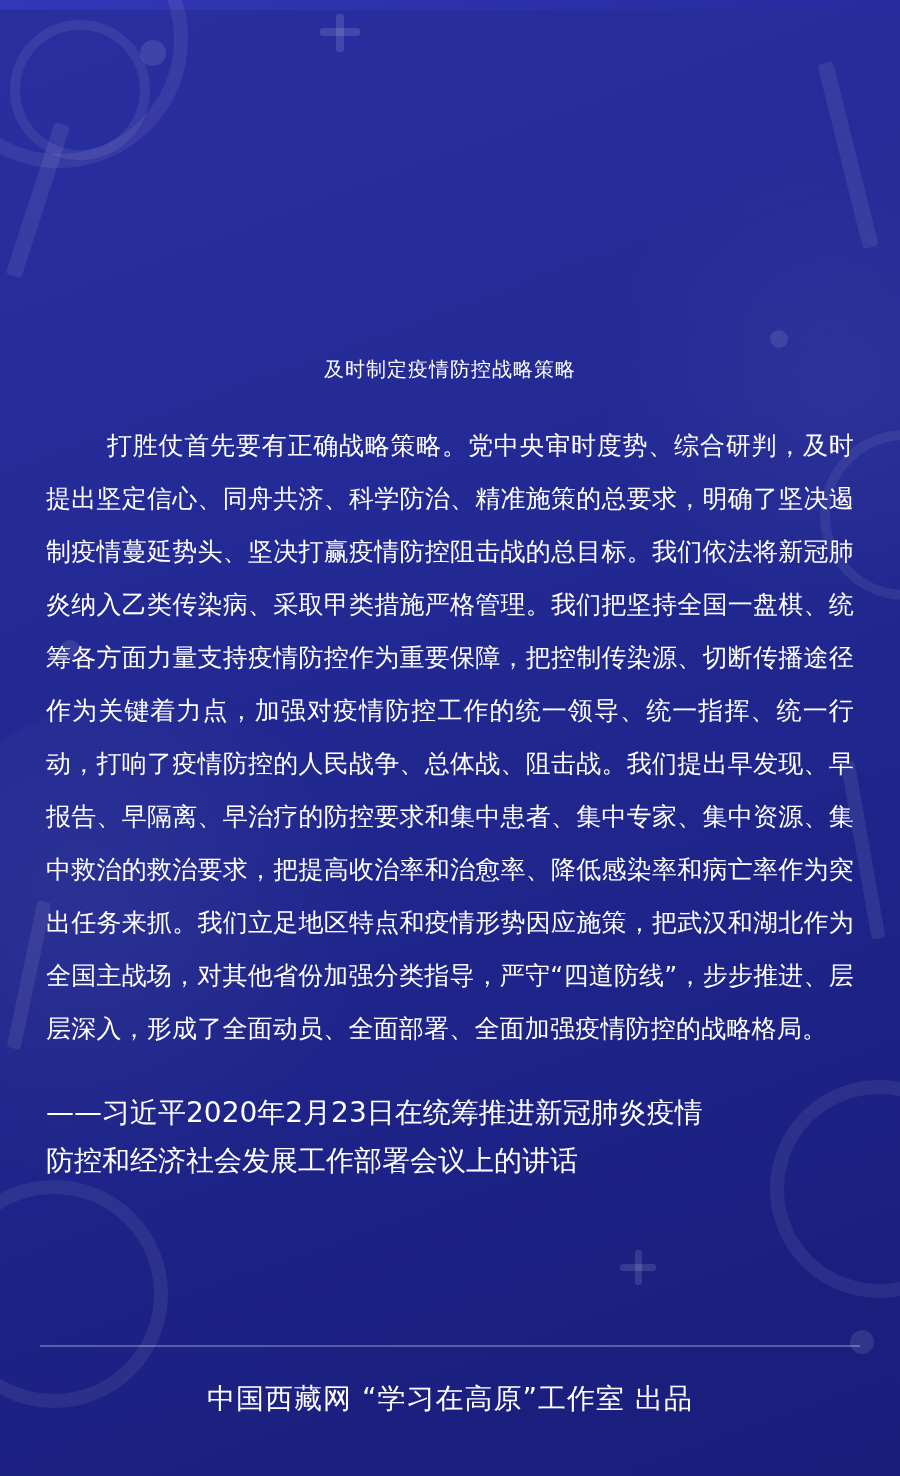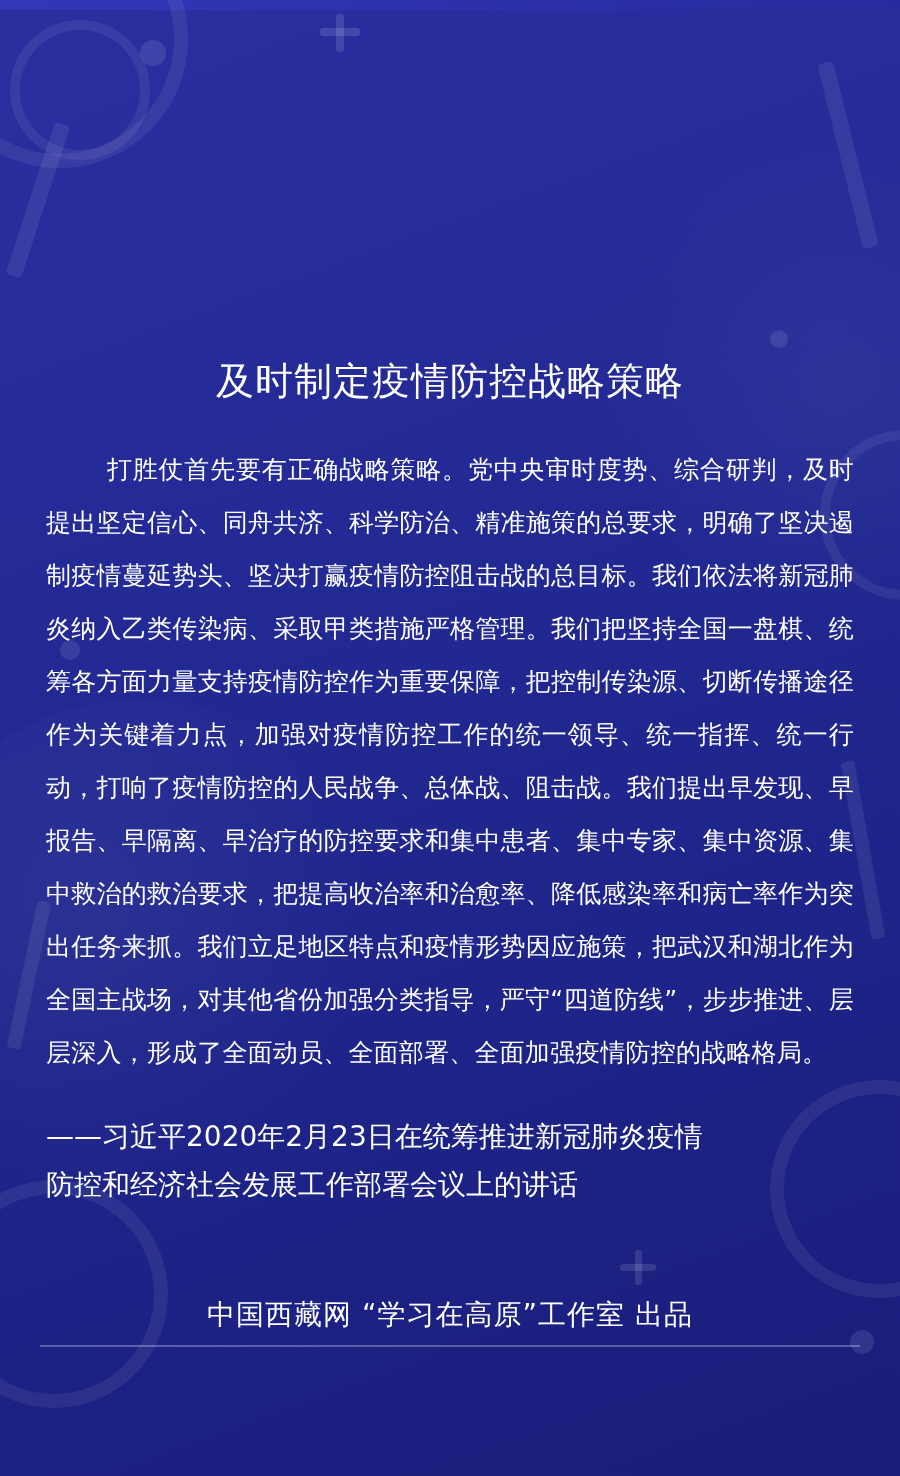--- a/index.html
+++ b/index.html
@@ -126,21 +126,21 @@
 
   
   .content {
     position: absolute;
     left: 46px;
     top: 356px;
     width: 808px;
   }
   .article-title {
     color: #ffffff;
-    font-size: 38px;
+    font-size: 20px;
     text-align: center;
     letter-spacing: 1px;
     font-family: "DejaVu Sans", "Liberation Sans", sans-serif;
   }
   .article-body {
     color: #ffffff;
     font-size: 25px;
     line-height: 53px;
     text-align: justify;
     text-indent: 61px;
@@ -162,21 +162,21 @@
     position: absolute;
     left: 40px;
     top: 1345px;
     width: 820px;
     height: 2px;
     background: rgba(255,255,255,0.28);
   }
   .footer {
     position: absolute;
     left: 0;
-    top: 1296px;
+    top: 1380px;
     width: 900px;
     text-align: center;
     color: #ffffff;
     font-size: 28px;
     letter-spacing: 1px;
     font-family: "DejaVu Sans", "Liberation Sans", sans-serif;
   }
 </style>
 </head>
 <body>

